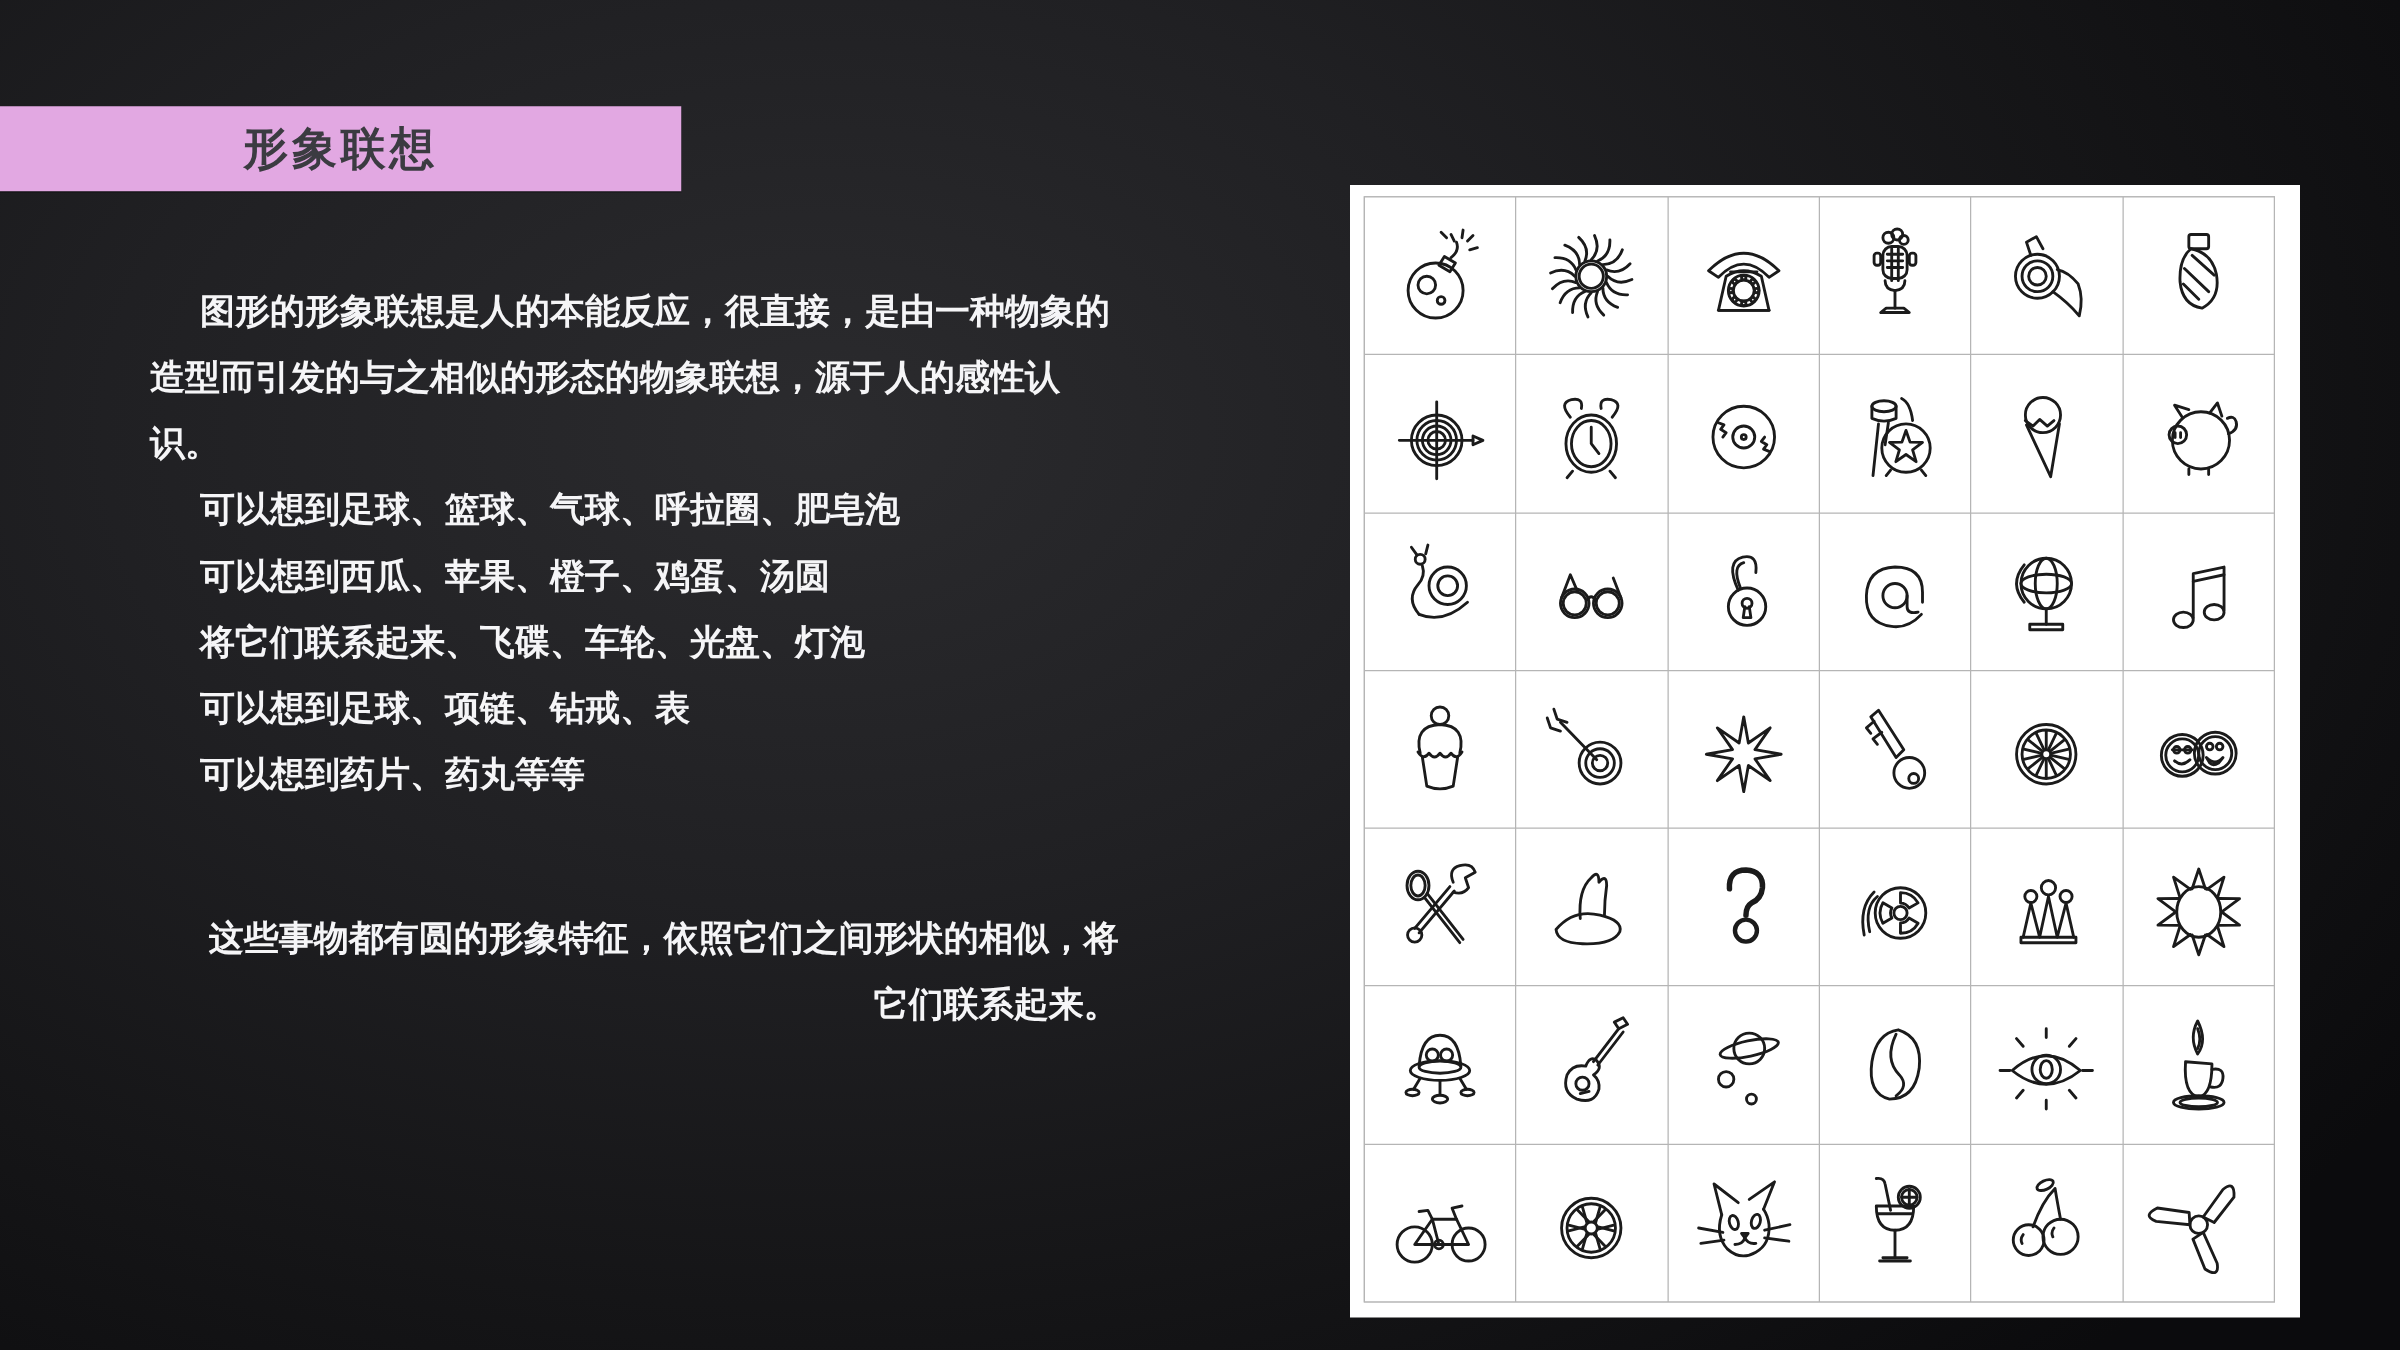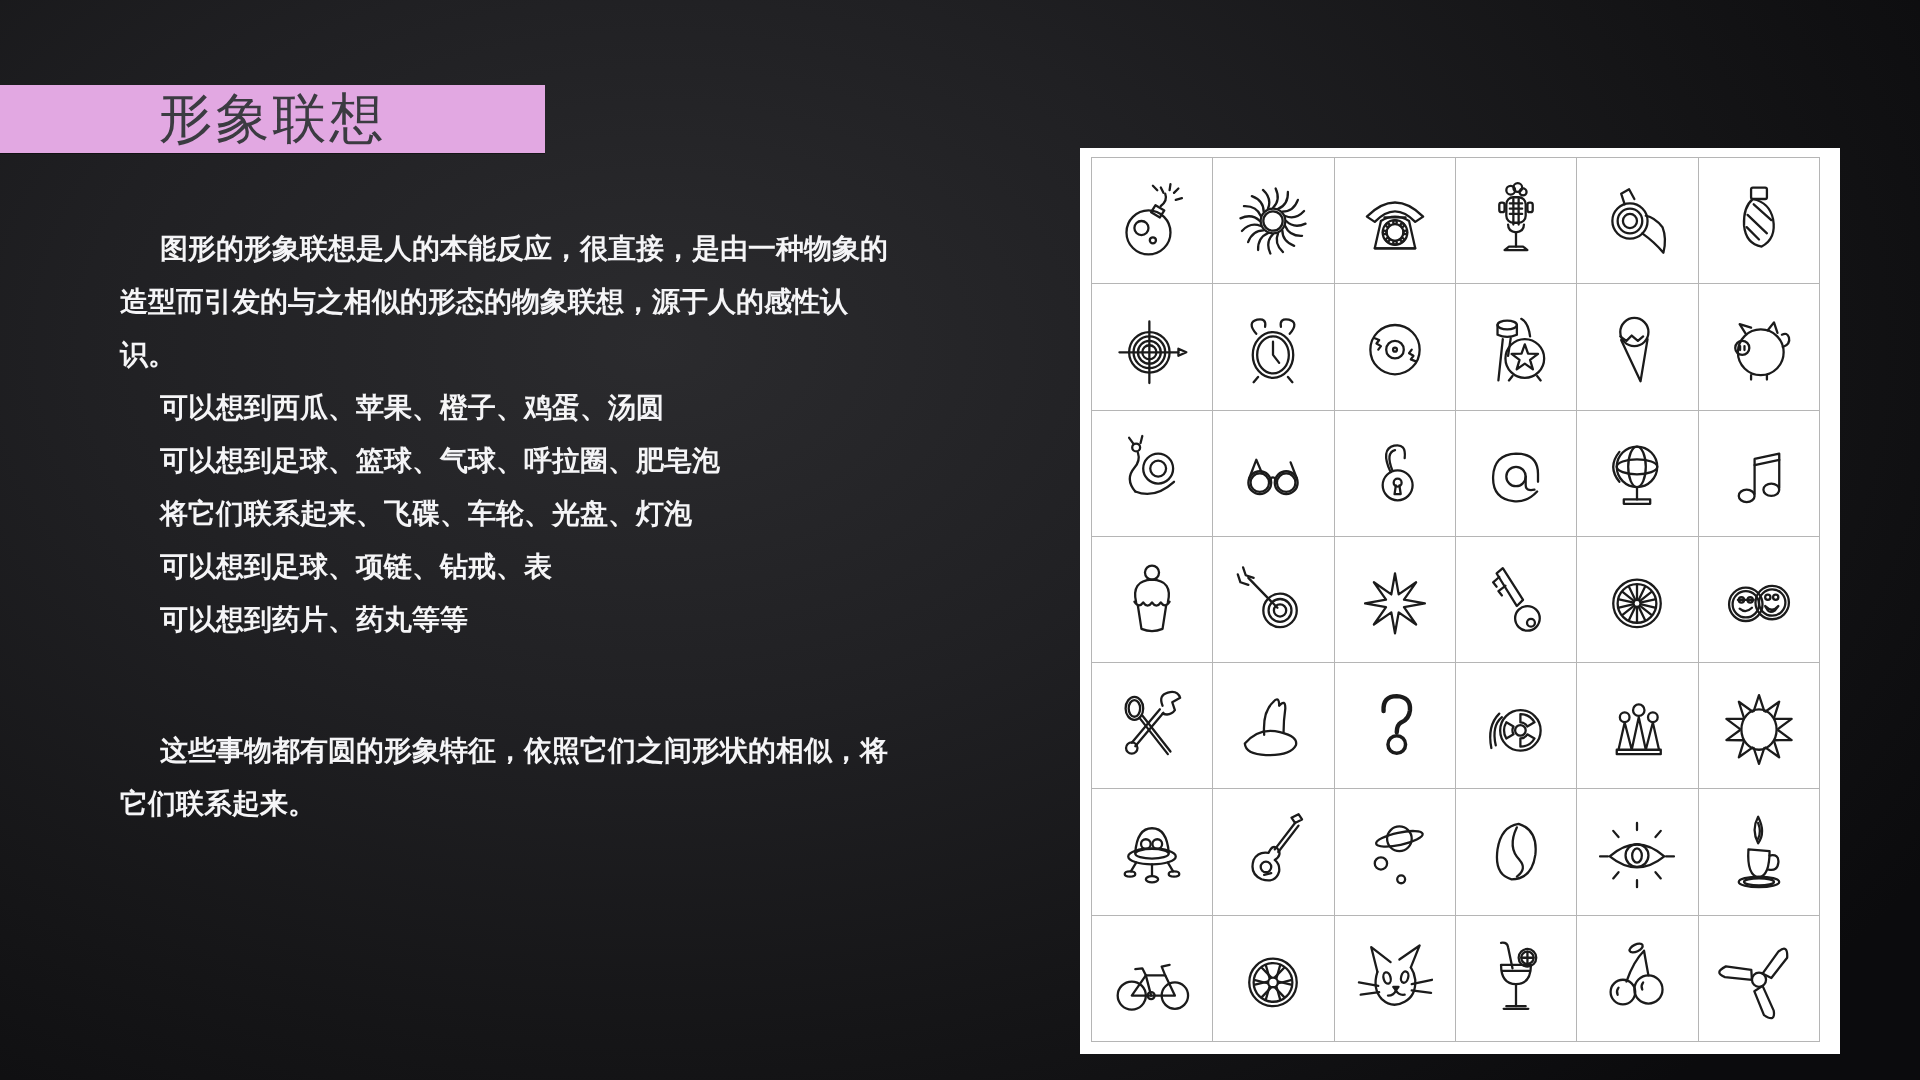--- a/index.html
+++ b/index.html
@@ -13,32 +13,32 @@
       radial-gradient(ellipse 1500px 1000px at 34% 32%,
         #2b2b2e 0%, #202023 38%, #151517 70%, #0b0b0d 100%);
   }
   .banner{
     position:absolute;left:0;top:85px;width:545px;height:68px;
     background:var(--banner,#e2a8e2);
     display:flex;align-items:center;justify-content:center;
     box-shadow:0 1px 0 rgba(0,0,0,.4);
   }
   .banner h1{
-    margin:0;font-size:54px;font-weight:normal;letter-spacing:3px;
+    margin:0;font-size:36px;font-weight:bold;letter-spacing:3px;
     color:var(--banner-text,#3b3b41);
   }
   .body-text{
     position:absolute;left:120px;top:222px;width:775px;
   }
   .body-text p{
     margin:0;font-size:28px;line-height:53px;letter-spacing:0;
     color:var(--body-text,#f5f5f7);text-indent:40px;
     font-weight:bold;
   }
-  .body-text p.para2{margin-top:78px;}
+  .body-text p.para2{margin-top:78px;text-align:right;}
   .icon-panel{
     position:absolute;left:1080px;top:148px;width:760px;height:906px;
     background:var(--panel,#ffffff);
     padding:9px 22px 14px 11px;box-sizing:border-box;
   }
   .icon-grid{
     width:100%;height:100%;
     display:grid;
     grid-template-columns:repeat(6,1fr);
     grid-template-rows:repeat(7,1fr);
@@ -55,22 +55,22 @@
 <body>
 
 <div class="slide">
 
   <div class="banner">
     <h1>形象联想</h1>
   </div>
 
   <div class="body-text">
     <p>图形的形象联想是人的本能反应，很直接，是由一种物象的造型而引发的与之相似的形态的物象联想，源于人的感性认识。</p>
+    <p>可以想到足球、篮球、气球、呼拉圈、肥皂泡</p>
     <p>可以想到西瓜、苹果、橙子、鸡蛋、汤圆</p>
-    <p>可以想到足球、篮球、气球、呼拉圈、肥皂泡</p>
     <p>将它们联系起来、飞碟、车轮、光盘、灯泡</p>
     <p>可以想到足球、项链、钻戒、表</p>
     <p>可以想到药片、药丸等等</p>
     <p class="para2">这些事物都有圆的形象特征，依照它们之间形状的相似，将它们联系起来。</p>
   </div>
 
   <div class="icon-panel">
     <div class="icon-grid">
         <div class="cell">
           <svg viewBox="0 0 100 100" width="88" height="88" fill="none" stroke="#1b1b1b" stroke-width="2.6" stroke-linecap="round" stroke-linejoin="round">

